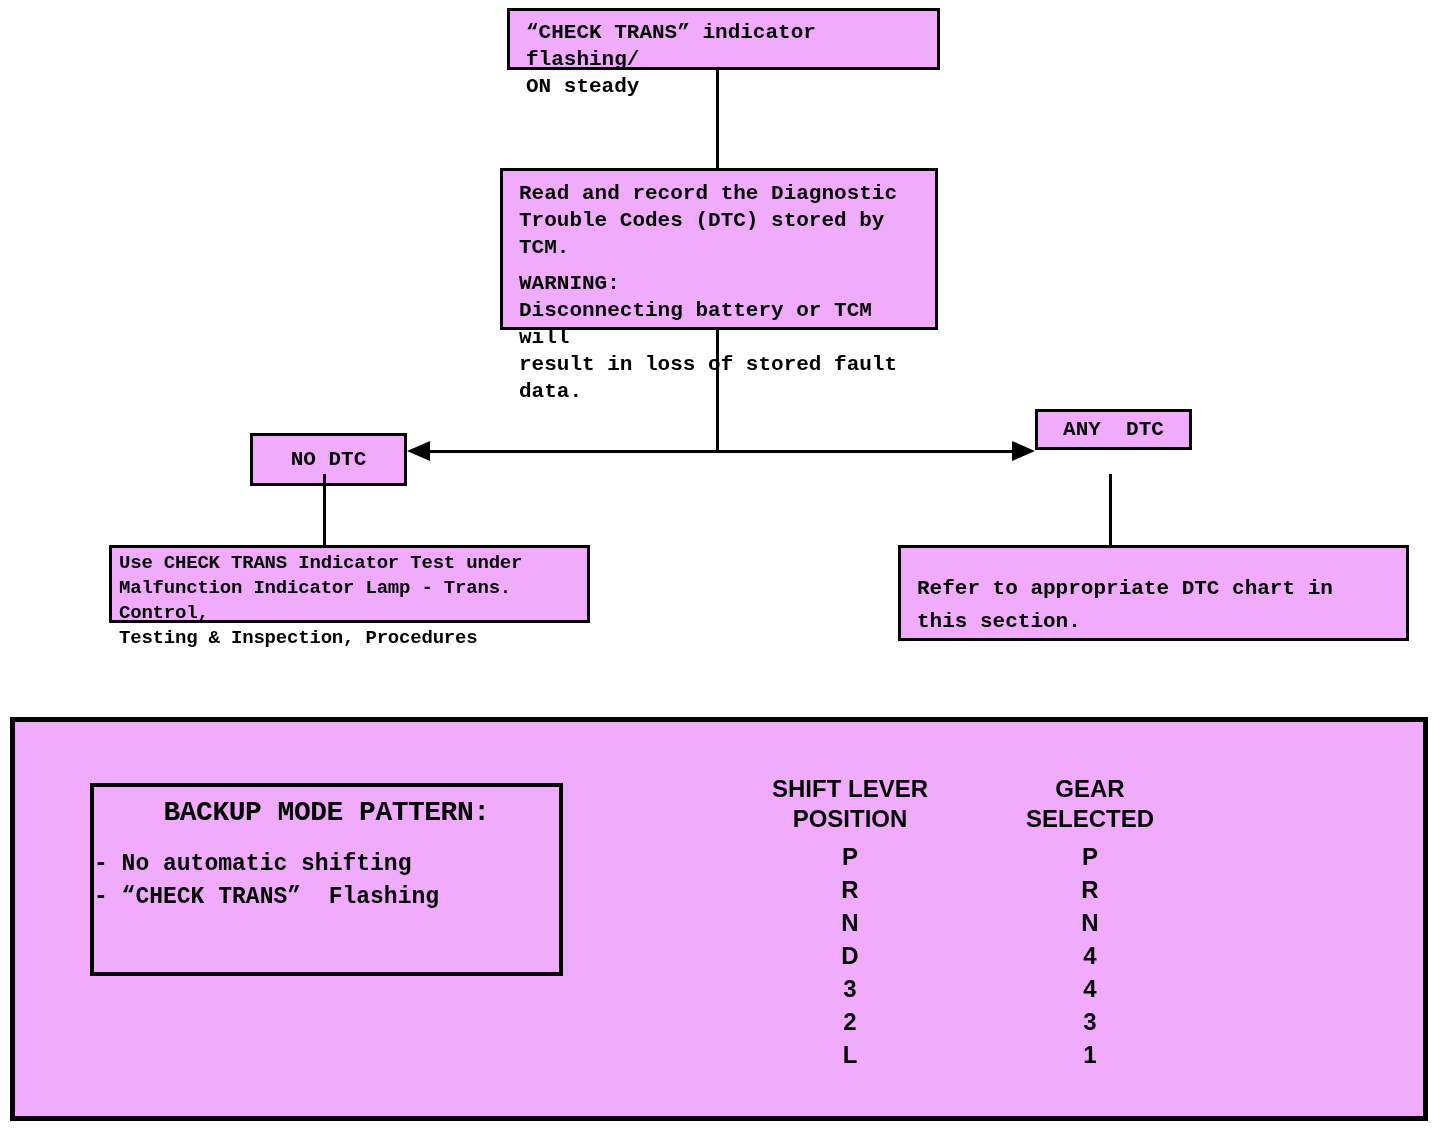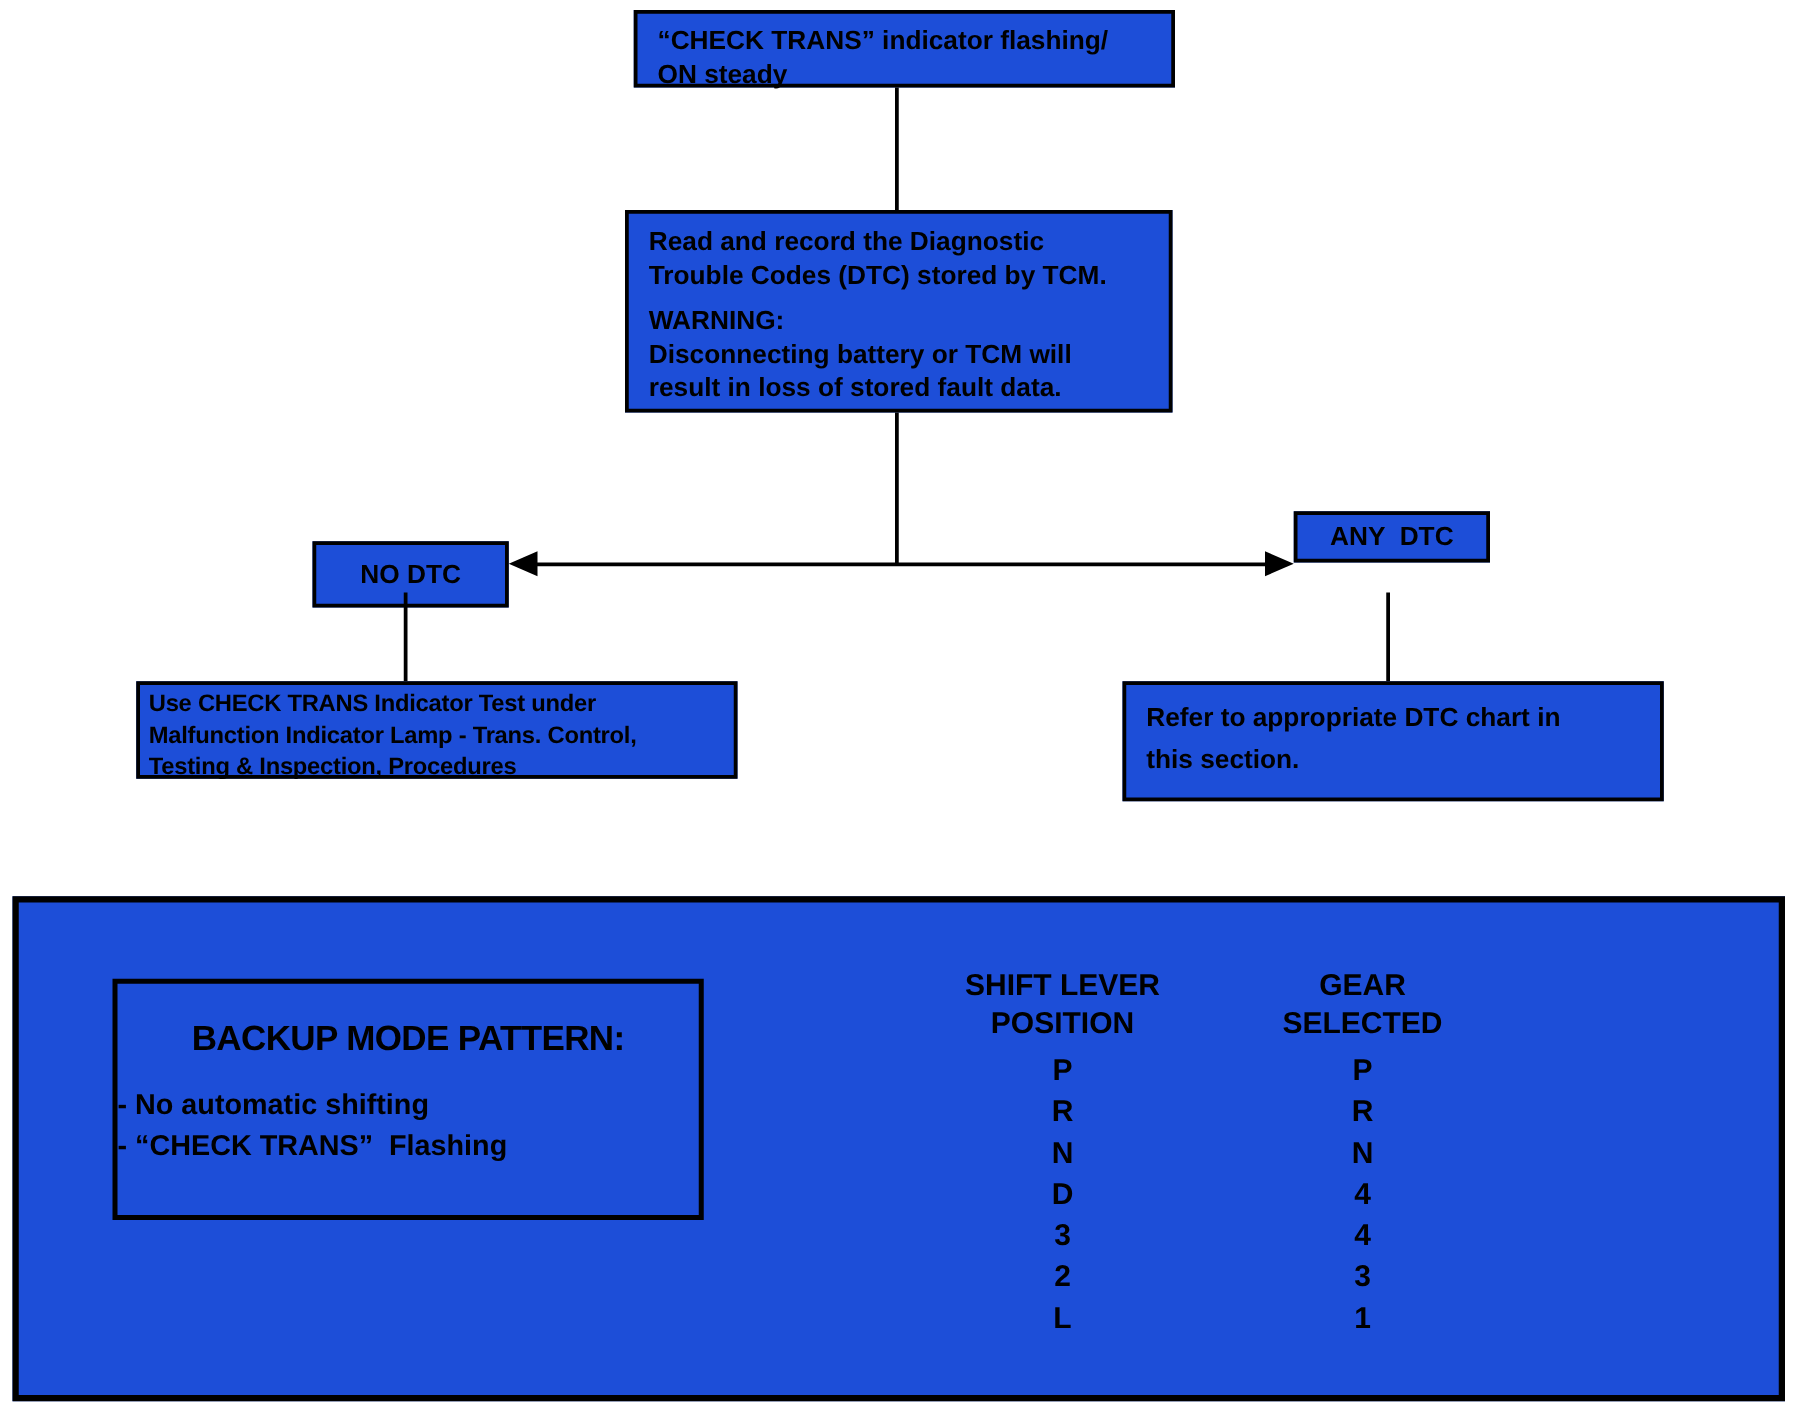--- a/index.html
+++ b/index.html
@@ -9,50 +9,51 @@
     height:1128px;
     background:#ffffff;
     font-family:"Liberation Sans", sans-serif;
     font-weight:bold;
     color:#000;
     overflow:hidden;
   }
   .box{
     position:absolute;
     border:3px solid #000;
-    background:#1d4ed8;
+    background:#f0abfc;
     box-sizing:border-box;
+    font-family:Liberation Mono, monospace;
   }
   .txt{ white-space:pre-wrap; }
   .vline{ position:absolute; width:3px; background:#000; }
   .hline{ position:absolute; height:3px; background:#000; }
   .arrowhead{ position:absolute; width:0; height:0; }
 
   
   .start-box{ left:507px; top:8px; width:433px; height:62px; padding:8px 16px; font-size:21px; line-height:27px; }
   .read-box{ left:500px; top:168px; width:438px; height:162px; padding:9px 16px; font-size:21px; line-height:27px; }
   .read-box .warn-label{ margin-top:9px; }
   .nodtc-box{ left:250px; top:433px; width:157px; height:53px; display:flex; align-items:center; justify-content:center; font-size:21px; }
   .anydtc-box{ left:1035px; top:409px; width:157px; height:41px; display:flex; align-items:center; justify-content:center; font-size:21px; }
   .nodtc-action{ left:98px; top:545px; width:481px; height:78px; padding:3px 7px; font-size:19px; line-height:25px; letter-spacing:-0.2px;margin-left:11px; }
-  .anydtc-action{ left:898px; top:545px; width:433px; height:96px; padding:10px 16px; font-size:21px; line-height:33px; }
+  .anydtc-action{ left:898px; top:545px; width:511px; height:96px; padding:24px 16px; font-size:21px; line-height:33px; }
 
   
   .v-start-read{ left:716px; top:70px; height:98px; }
   .v-read-branch{ left:716px; top:330px; height:122px; }
   .h-branch{ left:424px; top:450px; width:596px; }
   .ah-left{ left:407px; top:441px; border-top:10px solid transparent; border-bottom:10px solid transparent; border-right:23px solid #000; }
   .ah-right{ left:1012px; top:441px; border-top:10px solid transparent; border-bottom:10px solid transparent; border-left:23px solid #000; }
   .v-nodtc{ left:323px; top:474px; height:71px; }
   .v-anydtc{ left:1109px; top:474px; height:71px; }
 
   
   .outer-box{ left:10px; top:717px; width:1418px; height:404px; border-width:5px; }
   .backup-box{ left:90px; top:783px; width:473px; height:193px; border-width:4px; }
-  .backup-title{ margin-top:28px; text-align:center; font-size:28px; letter-spacing:-0.5px; }
+  .backup-title{ margin-top:10px; text-align:center; font-size:28px; letter-spacing:-0.5px; }
   .backup-items{ margin-top:20px; font-size:23px; line-height:33px; }
 
   .gear-table{ position:absolute; left:740px; top:763px; width:480px; font-size:24px; }
   .gt-row{ display:flex; }
   .gt-cell-1{ width:220px; text-align:center; }
   .gt-cell-2{ width:260px; text-align:center; }
   .gt-head{ line-height:30px; margin-bottom:6px;margin-top:11px; }
   .gt-data .gt-row{ height:33px; line-height:33px; }
 </style>
 </head>

